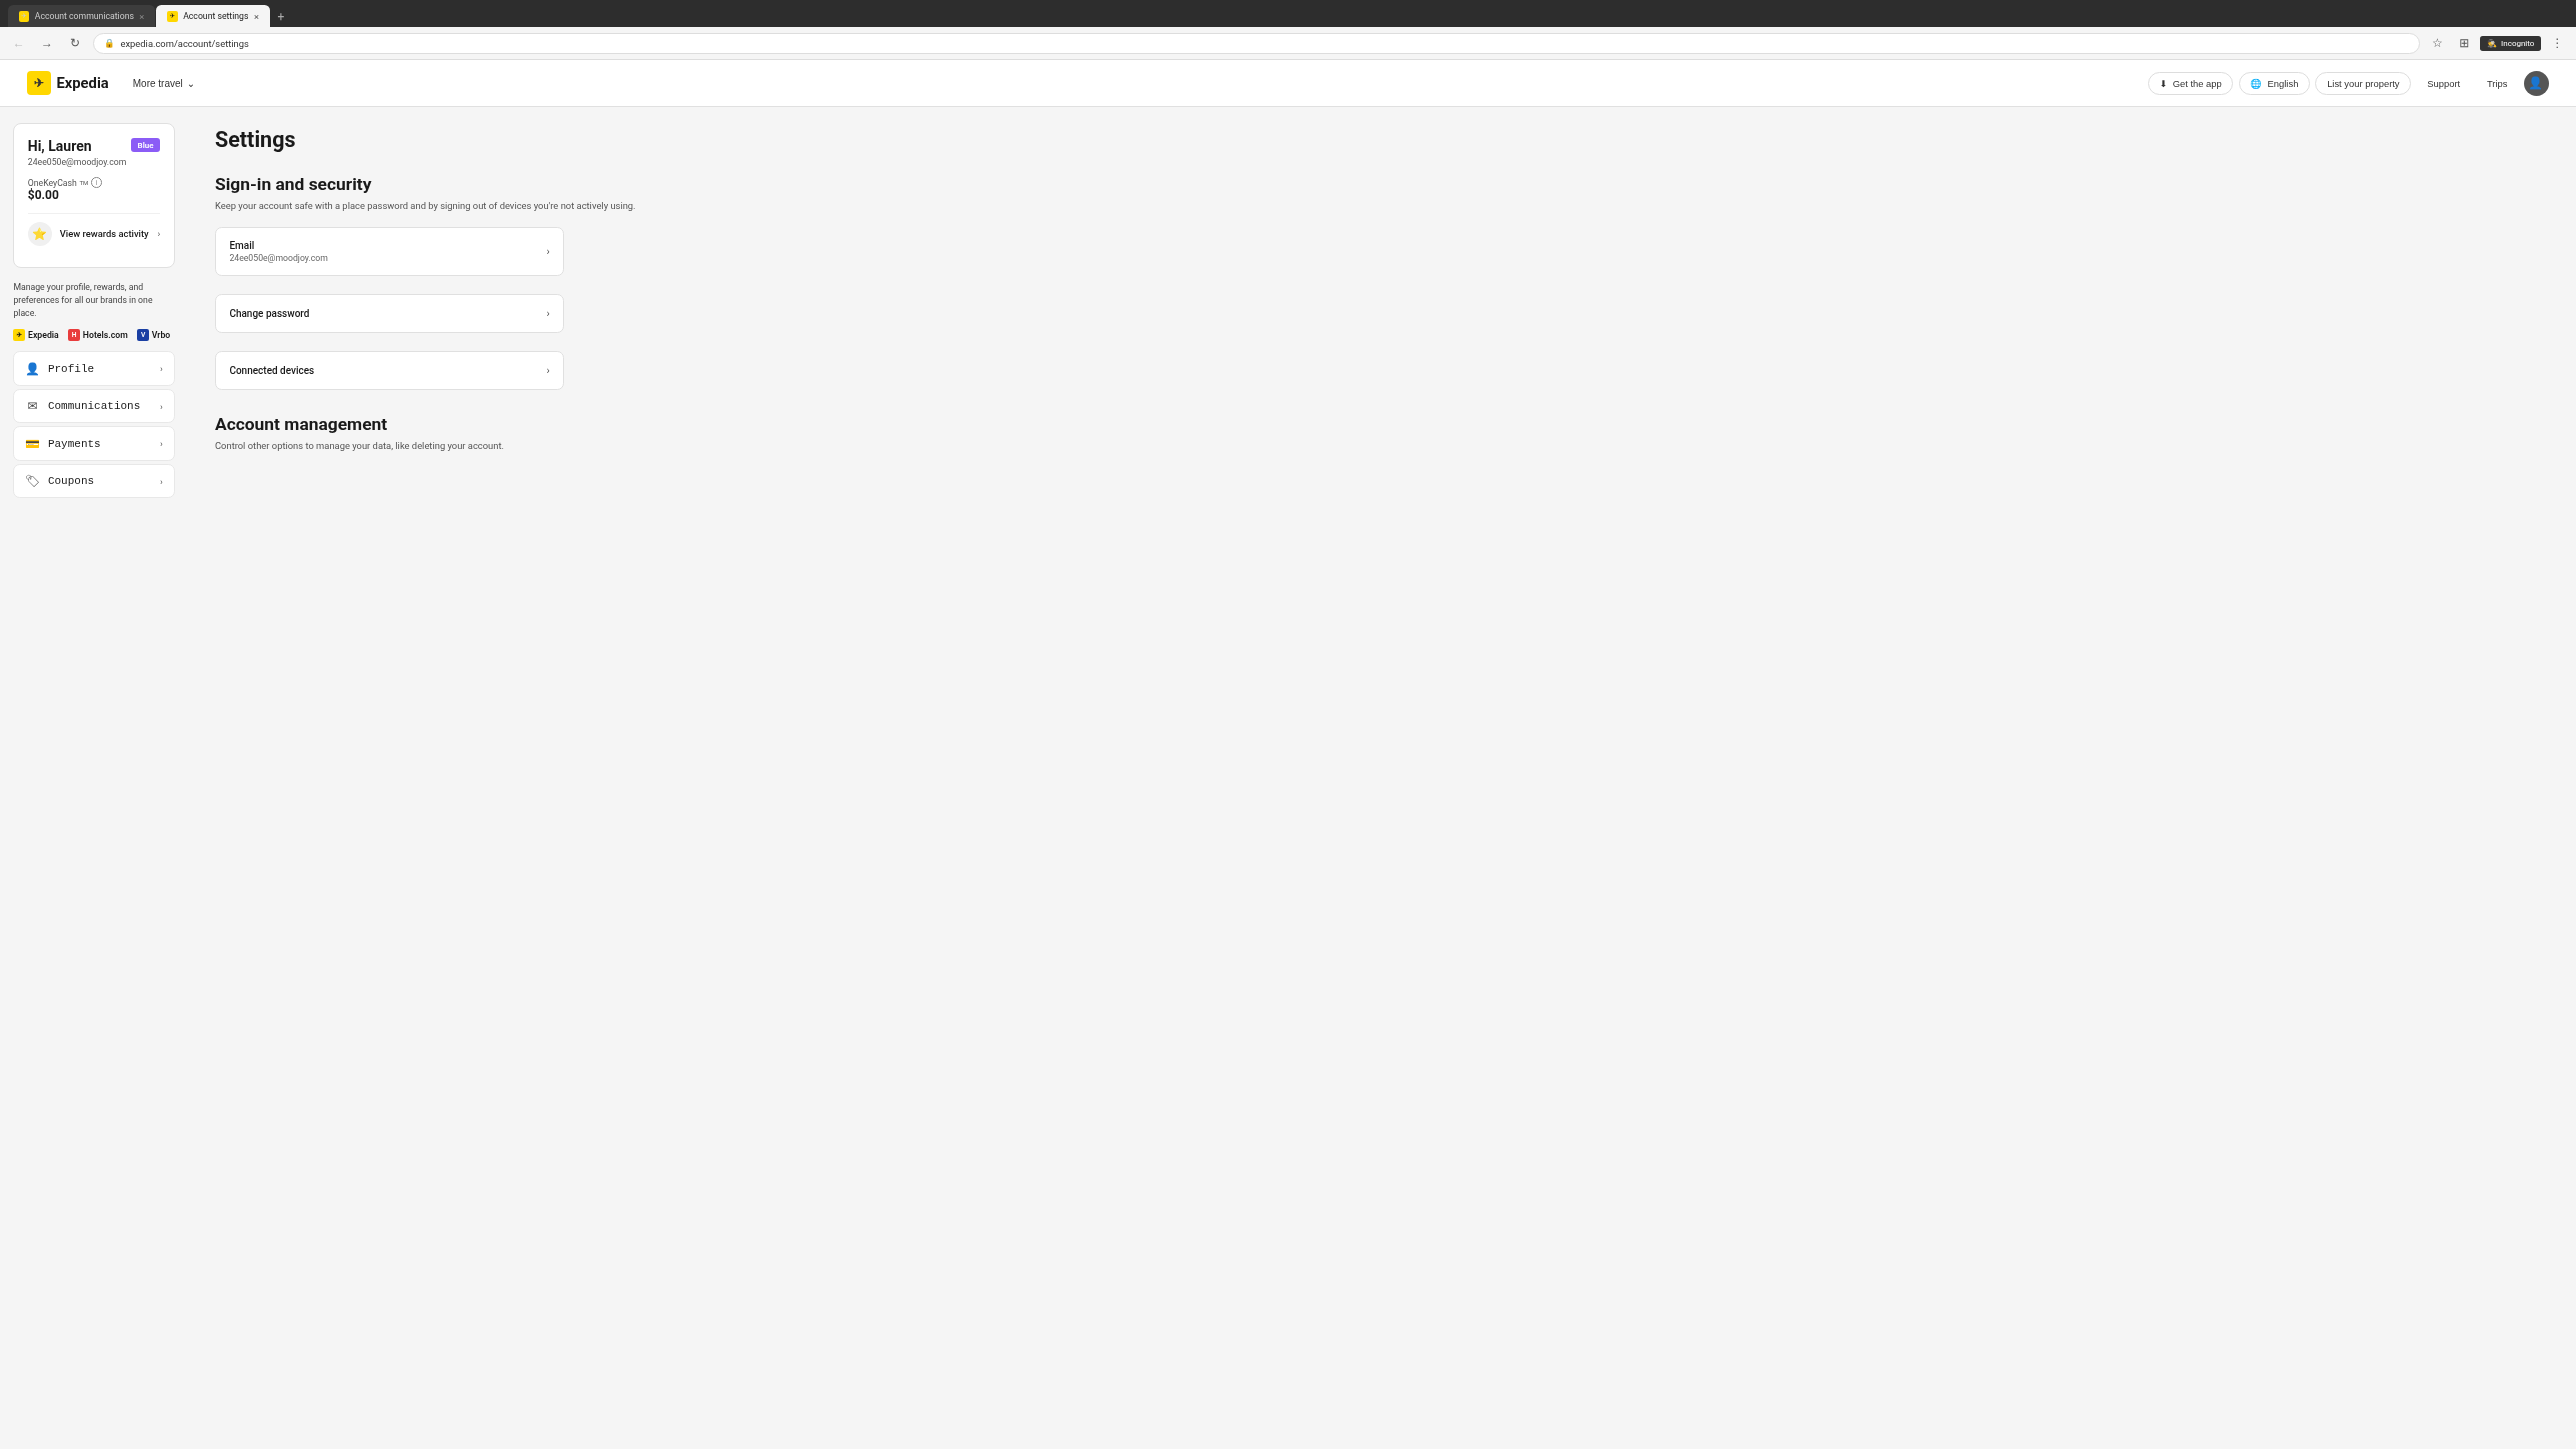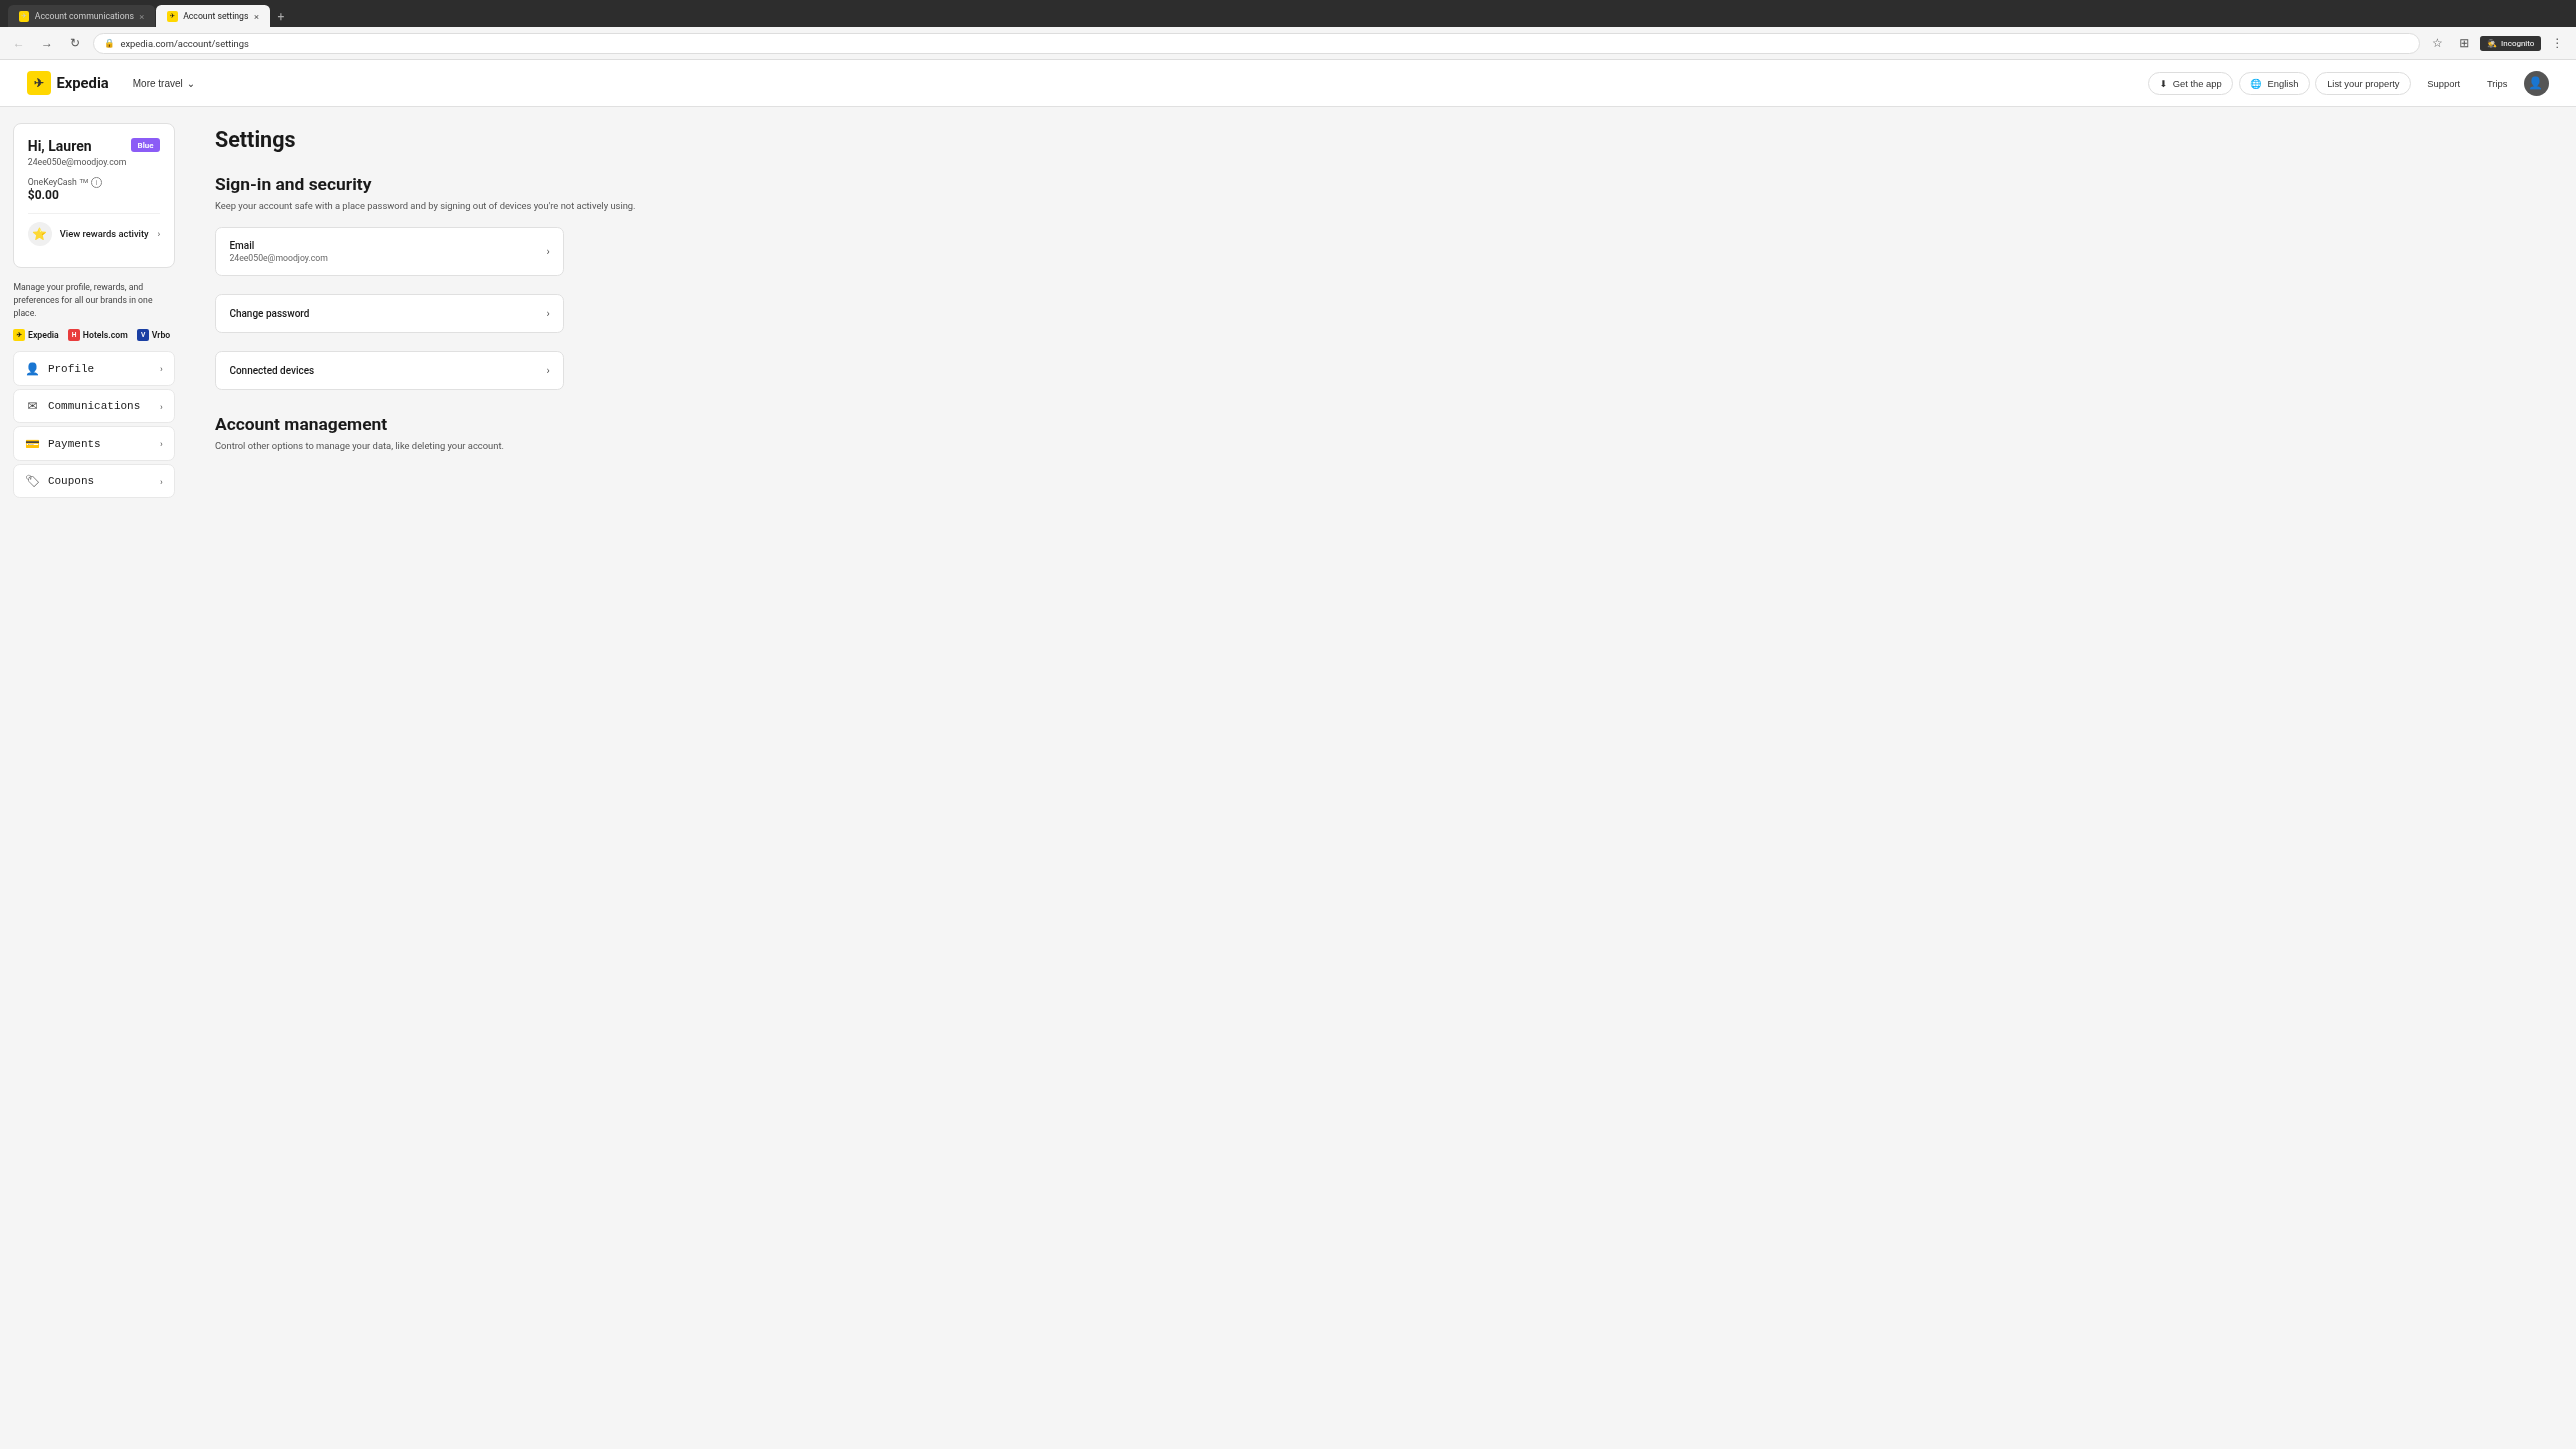--- a/index.html
+++ b/index.html
@@ -263,21 +263,21 @@
       padding: 2.7px 6.7px;
       border-radius: 3px;
     }
     .one-key-cash {
       margin-bottom: 2.7px;
     }
     .one-key-label {
       font-size: 8.7px;
       color: #555;
       display: flex;
-      align-items: flex-start;
+      align-items: center;
       gap: 2.7px;
     }
     .tm-sup {
       font-size: 6px;
       vertical-align: super;
     }
     .info-icon {
       display: inline-flex;
       align-items: center;
       justify-content: center;

